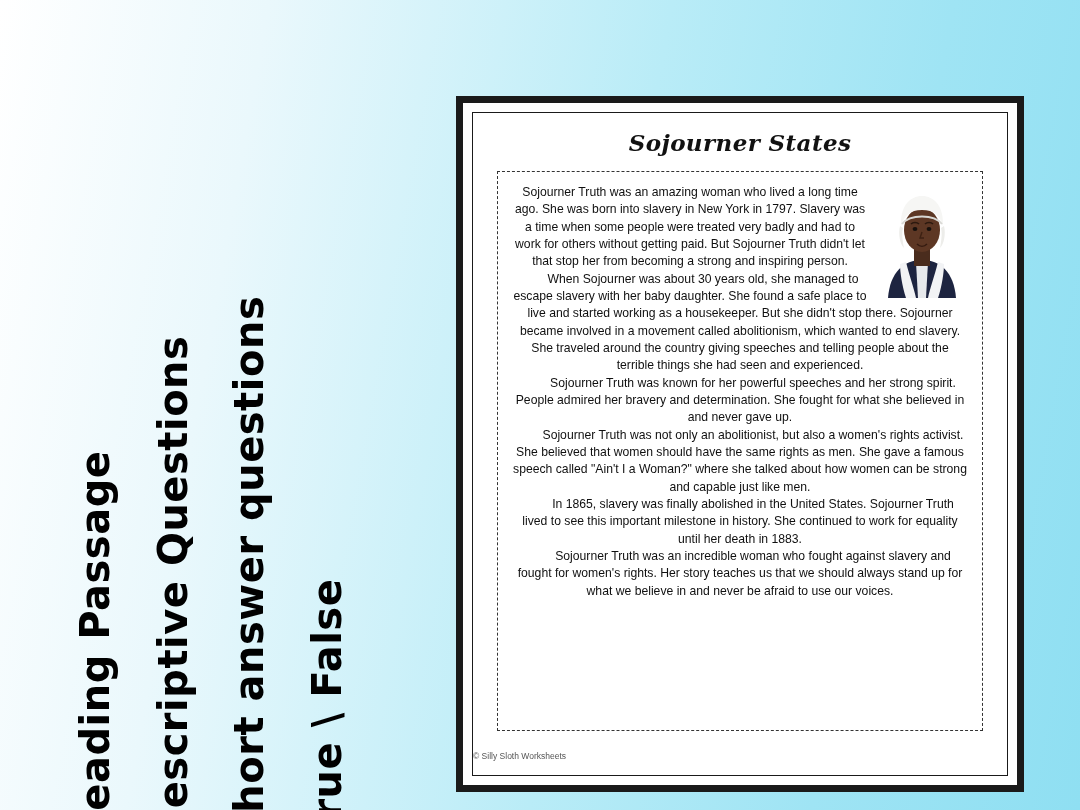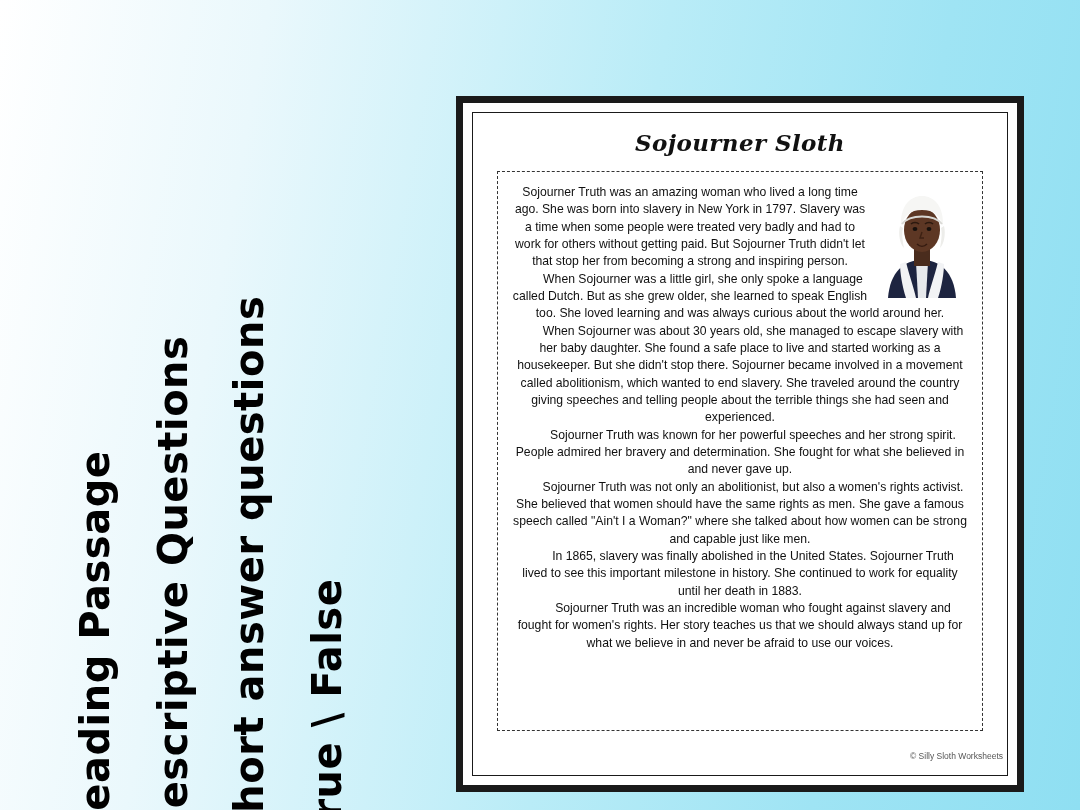--- a/index.html
+++ b/index.html
@@ -108,44 +108,44 @@
     width: 92px;
     height: 112px;
     margin: 2px 0 2px 8px;
     position: relative;
   }
   .portrait svg { display: block; }
 
   .credit {
     position: absolute;
     left: 0;
-    right: 4px;
+    right: 16px;
     bottom: 14px;
-    text-align: right;
+    text-align: left;
     font-size: 8.5px;
     color: #555555;
     font-family: "Liberation Sans", sans-serif;
   }
 </style>
 </head>
 <body>
 
 <div id="page">
 
   <div class="promo-stack">
     <div class="promo-line l1">Reading Passage</div>
     <div class="promo-line l2">Descriptive Questions</div>
     <div class="promo-line l3">Short answer questions</div>
     <div class="promo-line l4">True \ False</div>
   </div>
 
   <div class="sheet-outer">
     <div class="sheet-inner">
 
-      <div class="sheet-title">Sojourner Sloth</div>
+      <div class="sheet-title">Sojourner States</div>
 
       <div class="passage-box">
         <div class="passage-text">
 
           <p class="first">
             <span class="portrait">
               <svg width="92" height="112" viewBox="0 0 92 112" xmlns="http://www.w3.org/2000/svg">
 
                 <path d="M12 112 C14 86 28 74 46 74 C64 74 78 86 80 112 Z" fill="#1d2440"></path>
 
@@ -169,21 +169,20 @@
                 <path d="M35 38 C37 36 41 36 43 38" stroke="#2b190f" stroke-width="1.6" fill="none"></path>
                 <path d="M49 38 C51 36 55 36 57 38" stroke="#2b190f" stroke-width="1.6" fill="none"></path>
 
                 <path d="M46 46 L44 52 L48 52" stroke="#3d2113" stroke-width="1.4" fill="none"></path>
                 <path d="M41 58 C44 61 48 61 51 58" stroke="#351b10" stroke-width="1.6" fill="none"></path>
               </svg>
             </span>
             <span>Sojourner Truth was an amazing woman who lived a long time ago. She was born into slavery in New York in 1797.  Slavery was a time when some people were treated very badly and had to work for others without getting paid. But Sojourner Truth didn't let that stop her from becoming a strong and inspiring person.</span>
           </p>
 
-          <p><span> When Sojourner was a little girl, she only spoke a language called Dutch. But as she grew older, she learned to speak English too. She loved learning and was always curious about the world around her.</span></p>
           <p><span>When Sojourner was about 30 years old, she managed to escape slavery with her baby daughter. She found a safe place to live and started working as a housekeeper. But she didn't stop there. Sojourner became involved in a movement called abolitionism, which wanted to end slavery. She traveled around the country giving speeches and telling people about the terrible things she had seen and experienced.</span></p>
           <p><span>Sojourner Truth was known for her powerful speeches and her strong spirit. People admired her bravery and determination. She fought for what she believed in and never gave up.</span></p>
           <p><span>Sojourner Truth was not only an abolitionist, but also a women's rights activist. She believed that women should have the same rights as men. She gave a famous speech called "Ain't I a Woman?" where she talked about how women can be strong and capable just like men.</span></p>
           <p><span>In 1865, slavery was finally abolished in the United States. Sojourner Truth lived to see this important milestone in history. She continued to work for equality until her death in 1883.</span></p>
           <p><span>Sojourner Truth was an incredible woman who fought against slavery and fought for women's rights. Her story teaches us that we should always stand up for what we believe in and never be afraid to use our voices.</span></p>
 
         </div>
       </div>
 
       <div class="credit">© Silly Sloth Worksheets</div>

